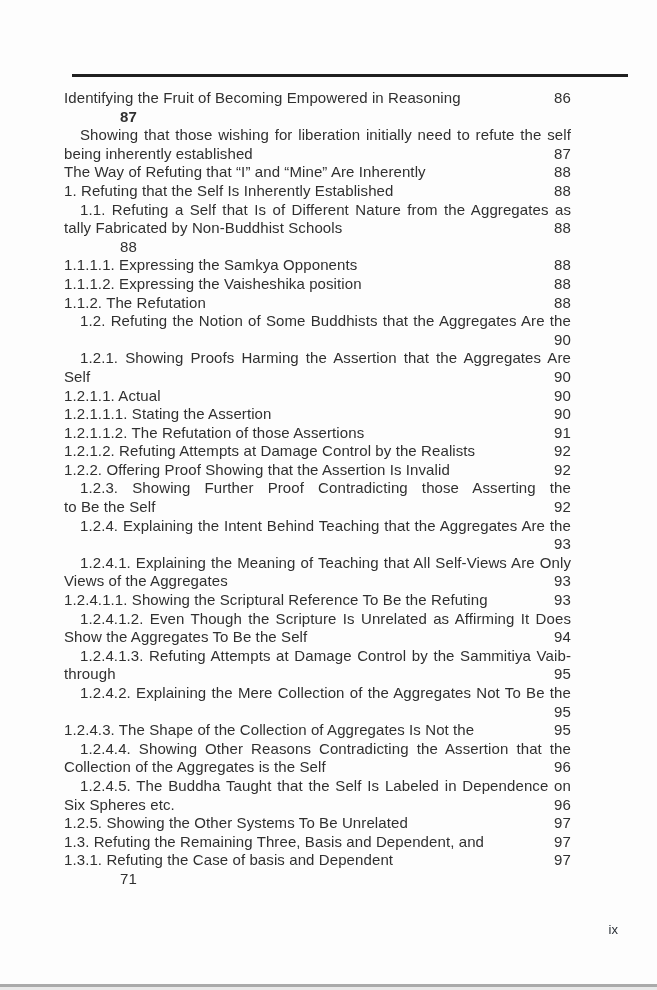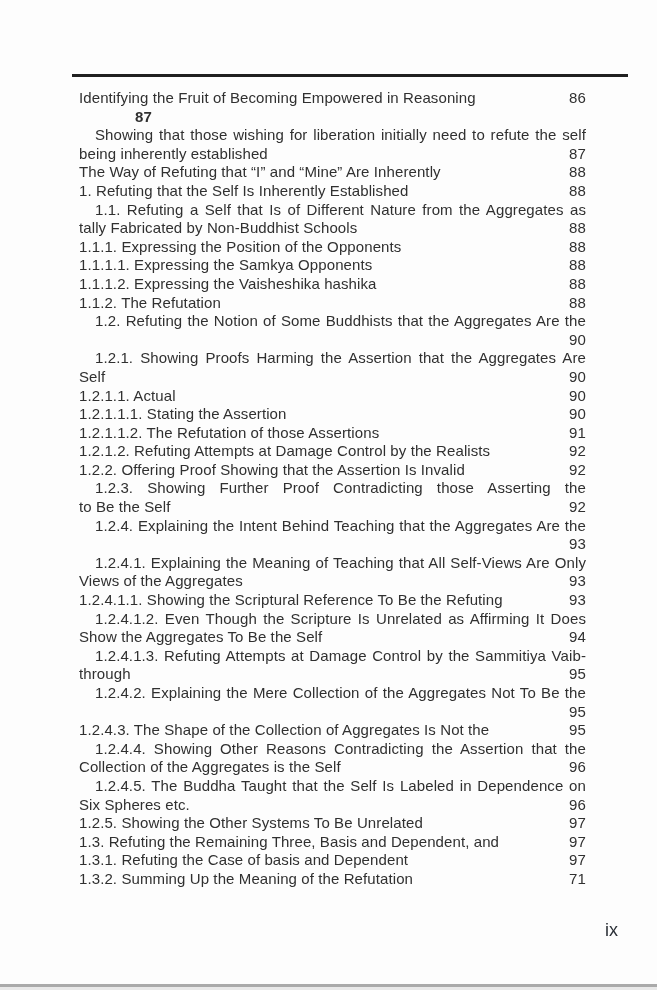--- a/index.html
+++ b/index.html
@@ -23,21 +23,21 @@
   .head-rule {
     position: absolute;
     left: 72px;
     top: 74px;
     width: 556px;
     height: 3px;
     background: #202020;
   }
   .toc {
     position: absolute;
-    left: 79px;
+    left: 64px;
     top: 89px;
     width: 507px;
     font-size: 15px;
     line-height: 18.6px;
     letter-spacing: 0.1px;
   }
   .entry { margin: 0; }
   .entry.bold { font-weight: bold; }
   .line {
     height: 18.6px;
@@ -55,21 +55,21 @@
   }
   .line.last .pg {
     flex: 0 0 auto;
     padding-left: 8px;
     margin-left: 48px;
   }
   .folio {
     position: absolute;
     top: 921px;
     right: 39px;
-    font-size: 18px;
+    font-size: 13px;
     line-height: 18.6px;
     color: #2c3138;
   }
   .footer-strip {
     position: absolute;
     left: 0;
     top: 984px;
     width: 657px;
     height: 3px;
     background: #aaaaaa;
@@ -121,33 +121,32 @@
       </div>
       <div class="entry">
         <div class="line justified">1.1. Refuting a Self that Is of Different Nature from the Aggregates as Men-</div>
         <div class="line last">
           <span class="txt">tally Fabricated by Non-Buddhist Schools</span>
           <span class="pg">88</span>
         </div>
       </div>
       <div class="entry">
         <div class="line last">
-          <span class="txt">1.1.1. Expressing the Position of the Opponents</span>
           <span class="pg">88</span>
         </div>
       </div>
       <div class="entry">
         <div class="line last">
           <span class="txt">1.1.1.1. Expressing the Samkya Opponents</span>
           <span class="pg">88</span>
         </div>
       </div>
       <div class="entry">
         <div class="line last">
-          <span class="txt">1.1.1.2. Expressing the Vaisheshika hashika</span>
+          <span class="txt">1.1.1.2. Expressing the Vaisheshika position</span>
           <span class="pg">88</span>
         </div>
       </div>
       <div class="entry">
         <div class="line last">
           <span class="txt">1.1.2. The Refutation</span>
           <span class="pg">88</span>
         </div>
       </div>
       <div class="entry">
@@ -275,21 +274,20 @@
         </div>
       </div>
       <div class="entry">
         <div class="line last">
           <span class="txt">1.3.1. Refuting the Case of basis and Dependent</span>
           <span class="pg">97</span>
         </div>
       </div>
       <div class="entry">
         <div class="line last">
-          <span class="txt">1.3.2. Summing Up the Meaning of the Refutation</span>
           <span class="pg">71</span>
         </div>
       </div>
     </div>
   <div class="folio">ix</div>
   <div class="footer-strip"></div>
   <div class="footer-strip-soft"></div>
 </div>
 
 </body></html>

